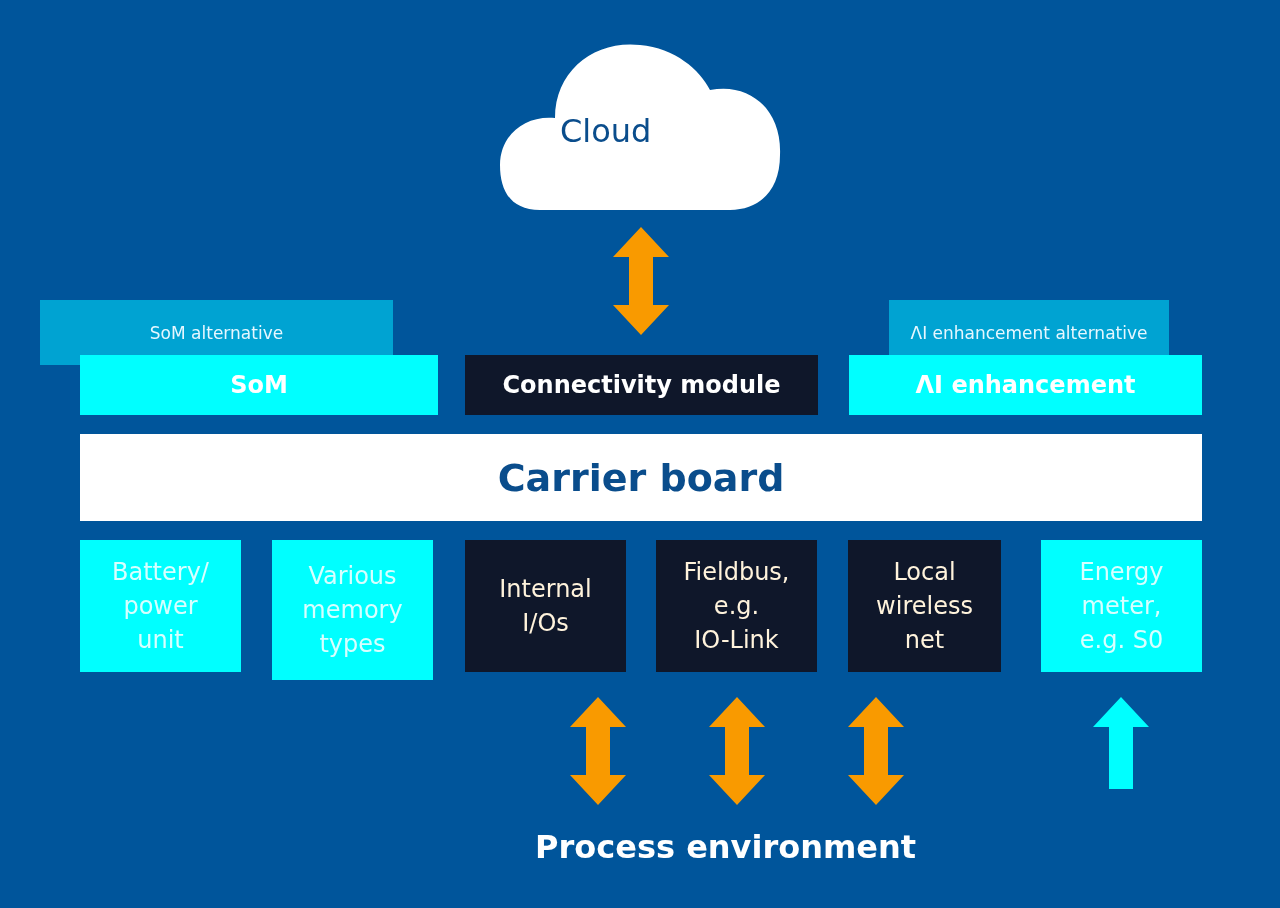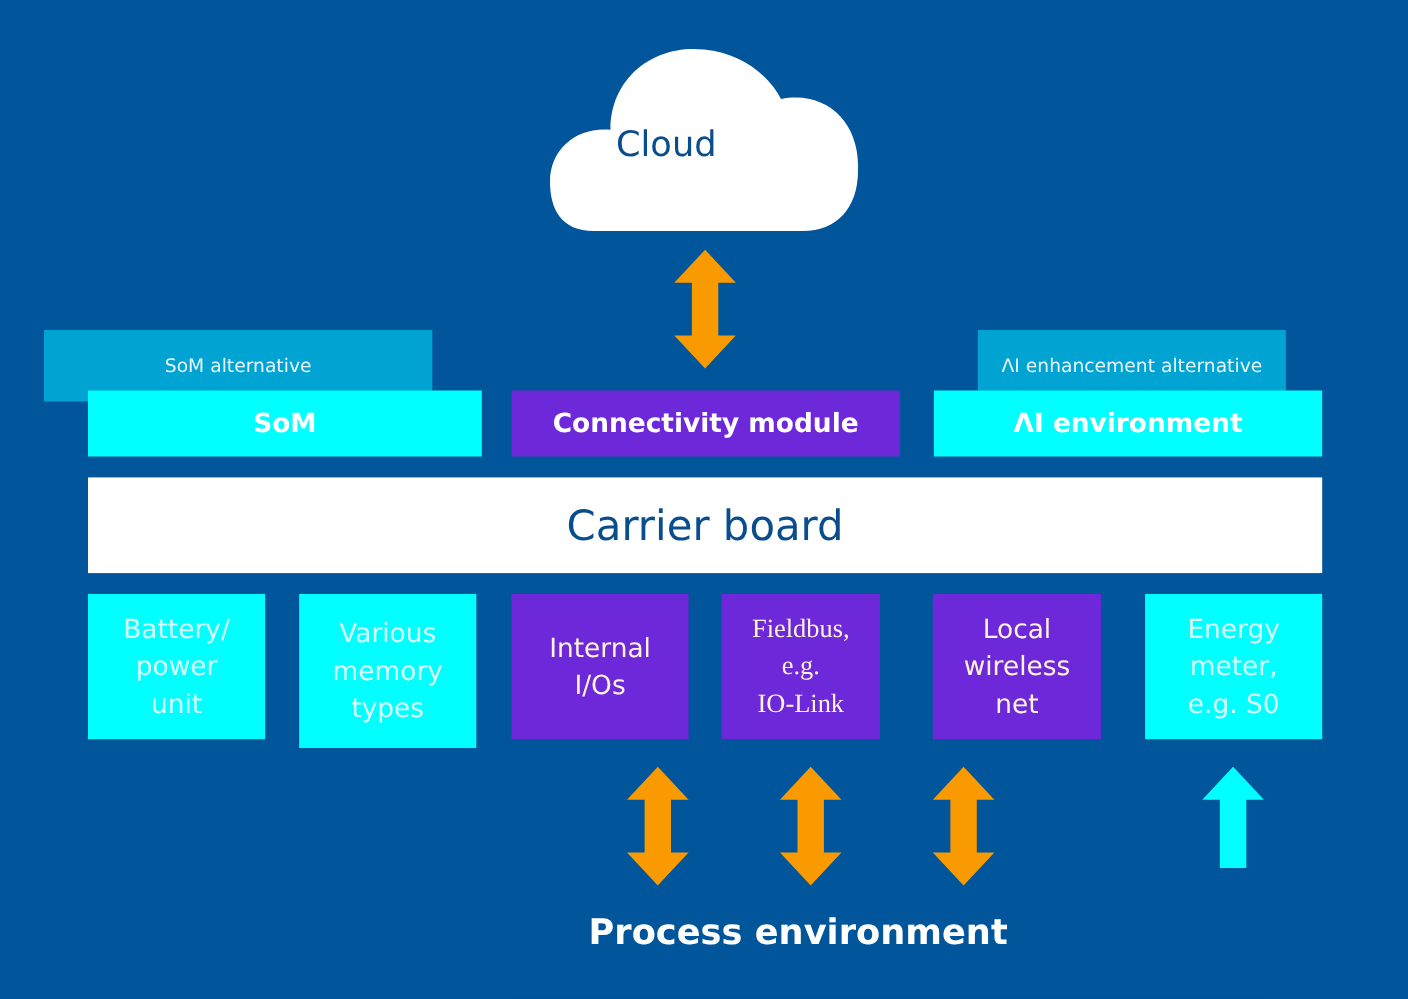--- a/index.html
+++ b/index.html
@@ -7,33 +7,33 @@
       width: 1280px; height: 908px; overflow: hidden;
       background: #00559b;
       font-family: "DejaVu Sans", sans-serif;
       position: relative;
     }
     .box {
       position: absolute; display: flex; align-items: center; justify-content: center;
       text-align: center; box-sizing: border-box;
     }
     .cyan { background: #00ffff; color: #d8ffff; }
-    .orange { background: #6d28d9; color: #fff3dc; }
+    .orange { background: #0f172a; color: #fff3dc; }
     .alt { background: #00a3d2; color: #e6f7ff; font-size: 17px; }
     .bold { font-weight: bold; font-size: 24px; color: #ffffff; }
     .cell { font-size: 24px; line-height: 34px; white-space: pre-line; }
     #cloud-svg { position: absolute; left: 500px; top: 40px; }
     .cloud-label {
       position: absolute; left: 560px; top: 112px; width: 160px; text-align: left;
       font-size: 32px; color: #0a4d8c;
     }
     .carrier {
       position: absolute; left: 80px; top: 434px; width: 1122px; height: 87px;
       background: #ffffff; display: flex; align-items: center; justify-content: center;
-      font-size: 38px; font-weight: normal; color: #0a4d8c;
+      font-size: 38px; font-weight: bold; color: #0a4d8c;
     }
     .process {
       position: absolute; left: 535px; top: 828px; font-size: 32px; font-weight: bold; color: #ffffff;
     }
     svg.arrow { position: absolute; overflow: visible; }
   </style>
 </head>
 <body>
 
 <svg id="cloud-svg" width="282" height="172" viewBox="0 0 282 172">
@@ -52,42 +52,42 @@
   <span>ΛI enhancement alternative</span>
 </div>
 
 <div class="box cyan bold" style="left:80px;top:355px;width:358px;height:60px;">
   <span>SoM</span>
 </div>
 <div class="box orange bold" style="left:465px;top:355px;width:353px;height:60px;">
   <span>Connectivity module</span>
 </div>
 <div class="box cyan bold" style="left:849px;top:355px;width:353px;height:60px;">
-  <span>ΛI environment</span>
+  <span>ΛI enhancement</span>
 </div>
 
 <div class="carrier">
   <span>Carrier board</span>
 </div>
 
 <div class="box cyan cell" style="left:80px;top:540px;width:161px;height:132px;">
   <span>Battery/
 power
 unit</span>
 </div>
 <div class="box cyan cell" style="left:272px;top:540px;width:161px;height:140px;">
   <span>Various
 memory
 types</span>
 </div>
 <div class="box orange cell" style="left:465px;top:540px;width:161px;height:132px;">
   <span>Internal
 I/Os</span>
 </div>
-<div class="box orange cell" style="left:656px;top:540px;width:144px;height:132px;font-family:Liberation Serif, serif;">
+<div class="box orange cell" style="left:656px;top:540px;width:161px;height:132px;">
   <span>Fieldbus,
 e.g.
 IO-Link</span>
 </div>
 <div class="box orange cell" style="left:848px;top:540px;width:153px;height:132px;">
   <span>Local
 wireless
 net</span>
 </div>
 <div class="box cyan cell" style="left:1041px;top:540px;width:161px;height:132px;">

